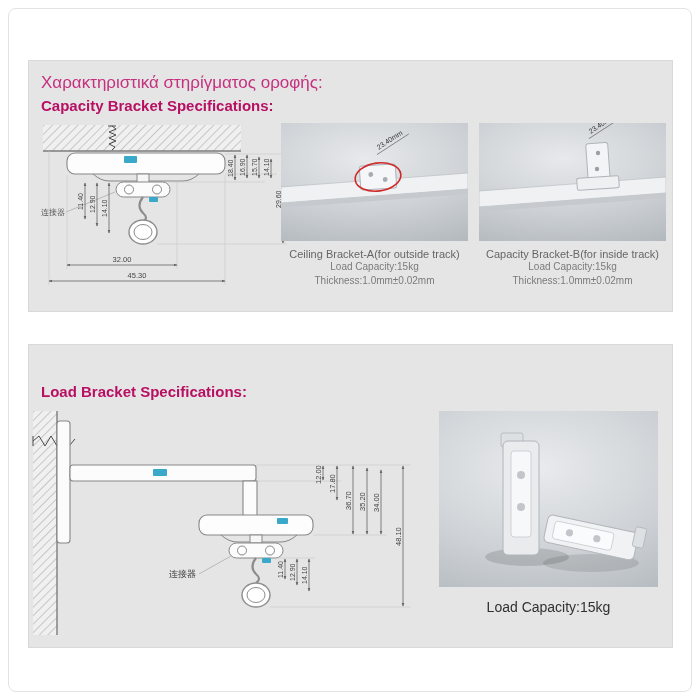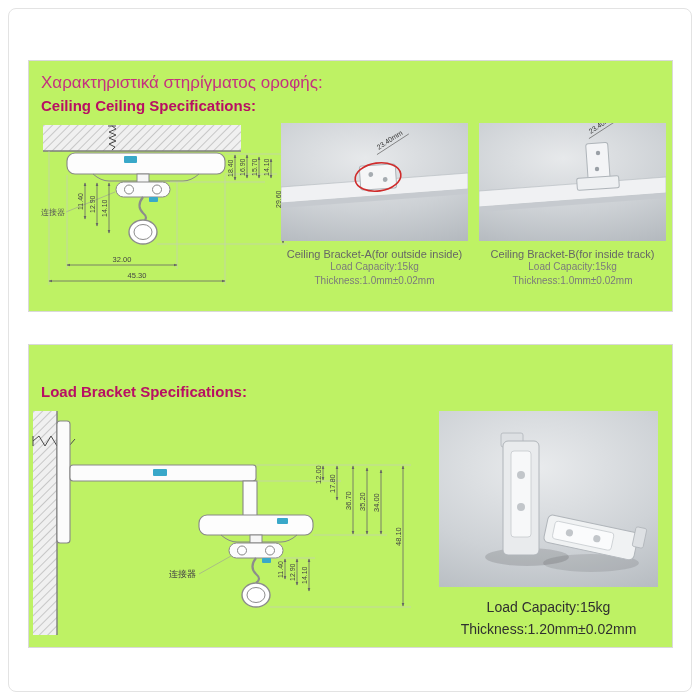--- a/index.html
+++ b/index.html
@@ -1,18 +1,18 @@
 <!DOCTYPE html>
 <html><head>
 <meta charset="utf-8">
 <style>
   html,body{margin:0;padding:0;}
   body{width:700px;height:700px;position:relative;background:#ffffff;font-family:"Liberation Sans",sans-serif;overflow:hidden;}
   .card-border{position:absolute;left:8px;top:8px;width:682px;height:682px;border:1px solid #e3e3e3;border-radius:8px;pointer-events:none;}
-  .panel{position:absolute;background:#bef264;border:1px solid #d9d9d9;}
+  .panel{position:absolute;background:#e5e5e5;border:1px solid #d9d9d9;}
   #panel-ceiling{left:28px;top:60px;width:643px;height:250px;}
   #panel-wall{left:28px;top:344px;width:643px;height:302px;}
   .title-el{position:absolute;left:12px;margin:0;font-weight:400;font-size:17px;color:#c5307f;}
   .title-en{position:absolute;left:12px;margin:0;font-weight:700;font-size:15px;color:#b80f63;}
   #panel-ceiling .title-el{top:12px;}
   #panel-ceiling .title-en{top:36px;}
   #panel-wall .title-el{top:12px;}
   #panel-wall .title-en{top:38px;}
   .drawing{position:absolute;}
   #ceiling-drawing{left:8px;top:62px;width:256px;height:182px;}
@@ -30,21 +30,21 @@
   svg{display:block;}
   svg text{font-family:"Liberation Sans",sans-serif;}
 </style>
 </head>
 <body>
 
 <div class="card-border"></div>
 
 <section class="panel" id="panel-ceiling">
   <h2 class="title-el">Χαρακτηριστικά στηρίγματος οροφής:</h2>
-  <h3 class="title-en">Ceiling Ceiling Specifications:</h3>
+  <h3 class="title-en">Capacity Bracket Specifications:</h3>
 
   <div class="drawing" id="ceiling-drawing">
     <svg viewBox="0 0 256 182" width="256" height="182">
       <defs>
         <pattern id="hatchC" width="6" height="6" patternUnits="userSpaceOnUse" patternTransform="rotate(45)">
           <rect width="6" height="6" fill="#f0f0f0"></rect>
           <line x1="0" y1="0" x2="0" y2="6" stroke="#ababab" stroke-width="1.2"></line>
         </pattern>
         <marker id="arrC" viewBox="0 0 10 10" refX="8" refY="5" markerWidth="5" markerHeight="5" orient="auto-start-reverse">
           <path d="M0,1.5 L9,5 L0,8.5 z" fill="#666"></path>
@@ -148,21 +148,21 @@
           <circle cx="90" cy="51" r="2.4" fill="#a6acb1"></circle>
           <circle cx="104" cy="57" r="2.4" fill="#a6acb1"></circle>
         </g>
         <ellipse cx="97" cy="54" rx="23" ry="14" fill="none" stroke="#cf2b2b" stroke-width="1.6" transform="rotate(-8 97 54)"></ellipse>
         <g transform="translate(96,28) rotate(-33)">
           <line x1="-2" y1="3" x2="36" y2="3" stroke="#555" stroke-width="0.6"></line>
           <text x="2" y="0" font-size="7" fill="#333">23.40mm</text>
         </g>
       </svg>
     </div>
-    <figcaption class="caption">Ceiling Bracket-A(for outside inside)</figcaption>
+    <figcaption class="caption">Ceiling Bracket-A(for outside track)</figcaption>
     <div class="caption-sub">Load Capacity:15kg</div>
     <div class="caption-sub">Thickness:1.0mm±0.02mm</div>
   </figure>
 
   <figure class="photo-block" id="photo-b-block">
     <div class="photo-frame">
       <svg viewBox="0 0 187 118" width="187" height="118">
         <polygon points="0,68 187,54 187,70 0,84" fill="#f0f1f3" stroke="#b9bec3" stroke-width="0.7"></polygon>
         <polygon points="0,84 187,70 187,75 0,89" fill="#c6cacf"></polygon>
         <g>
@@ -170,21 +170,21 @@
           <rect x="98" y="54" width="42" height="12" rx="2" fill="#eef0f2" stroke="#aeb4b9" transform="rotate(-4 119 60)"></rect>
           <circle cx="119" cy="30" r="2.2" fill="#9aa0a6"></circle>
           <circle cx="118" cy="46" r="2.2" fill="#9aa0a6"></circle>
         </g>
         <g transform="translate(110,12) rotate(-33)">
           <line x1="-2" y1="3" x2="36" y2="3" stroke="#555" stroke-width="0.6"></line>
           <text x="2" y="0" font-size="7" fill="#333">23.40mm</text>
         </g>
       </svg>
     </div>
-    <figcaption class="caption">Ceiling Bracket-B(for inside track)</figcaption>
+    <figcaption class="caption">Capacity Bracket-B(for inside track)</figcaption>
     <div class="caption-sub">Load Capacity:15kg</div>
     <div class="caption-sub">Thickness:1.0mm±0.02mm</div>
   </figure>
 </section>
 
 <section class="panel" id="panel-wall">
   <h3 class="title-en">Load Bracket Specifications:</h3>
 
   <div class="drawing" id="wall-drawing">
     <svg viewBox="0 0 402 236" width="402" height="236">
@@ -294,16 +294,15 @@
           <rect x="106" y="112" width="92" height="28" rx="5" fill="#f0f2f3" stroke="#b0b5ba" stroke-width="1"></rect>
           <rect x="114" y="117" width="60" height="18" rx="3" fill="#fafbfc" stroke="#c9cdd1" stroke-width="0.8"></rect>
           <circle cx="130" cy="126" r="3.6" fill="#c2c6ca"></circle>
           <circle cx="158" cy="126" r="3.6" fill="#c2c6ca"></circle>
           <rect x="194" y="106" width="11" height="20" rx="2" fill="#dde0e3" stroke="#b0b5ba" stroke-width="0.8"></rect>
         </g>
       </svg>
     </div>
     <div class="caption-big-wrap">
       <div class="caption-big">Load Capacity:15kg</div>
-      <div class="caption-big">Thickness:1.20mm±0.02mm</div>
     </div>
   </figure>
 </section>
 
 </body></html>

